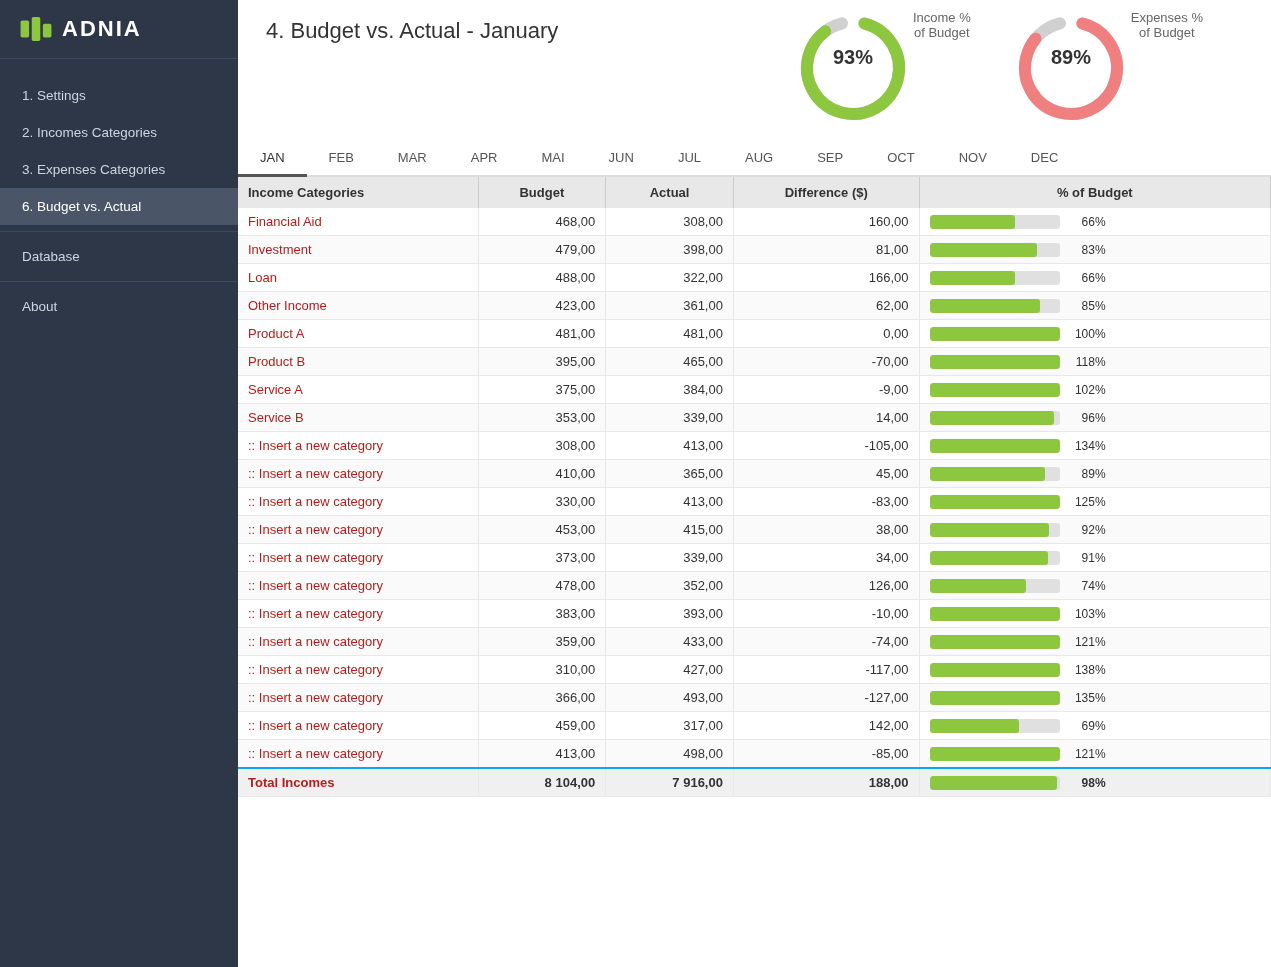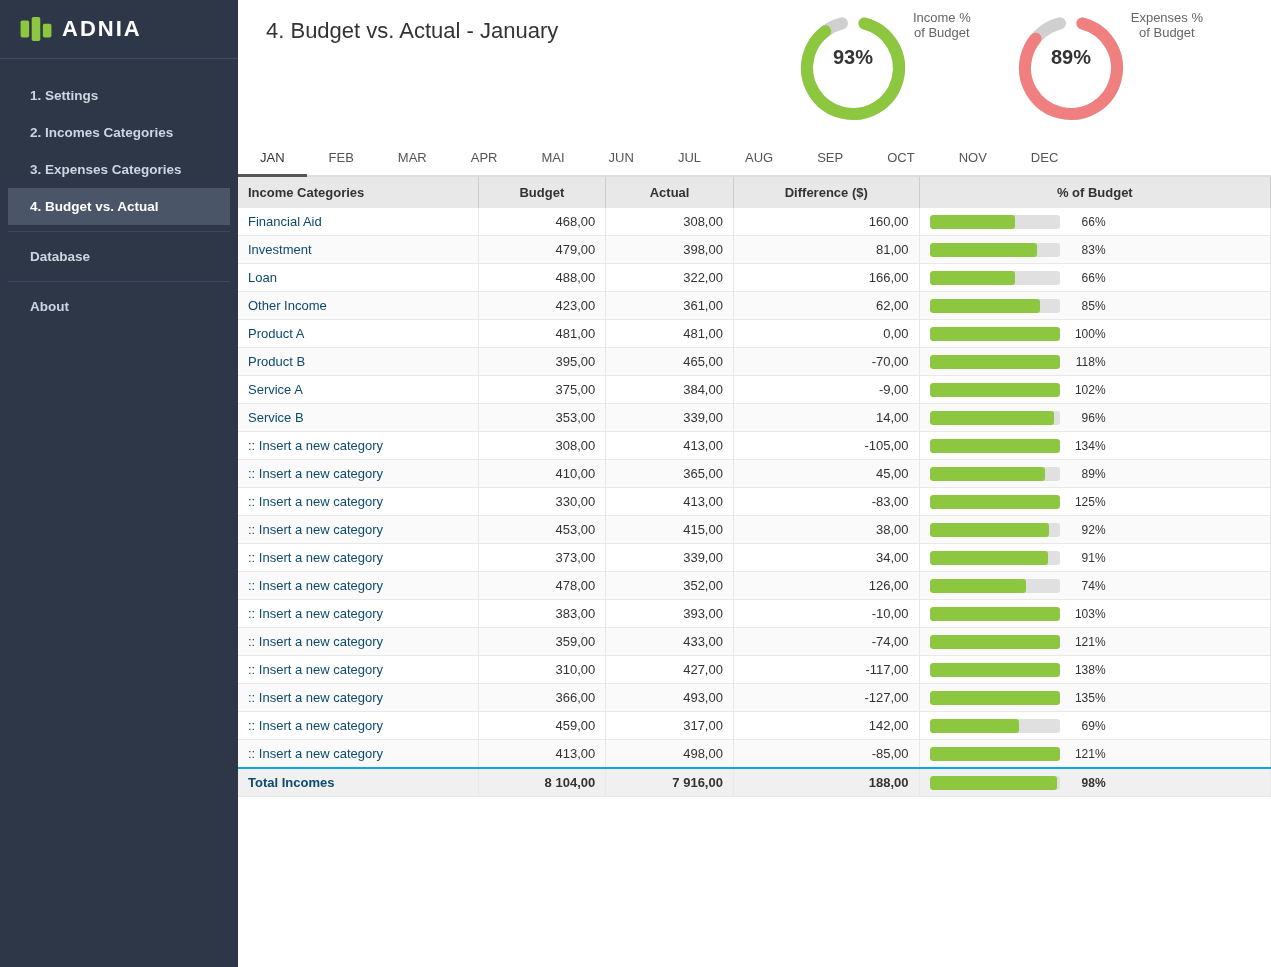--- a/index.html
+++ b/index.html
@@ -25,23 +25,22 @@
     #sidebar-logo-icon {
       width: 32px; height: 24px;
     }
     #sidebar-logo-text {
       font-size: 22px;
       font-weight: 700;
       letter-spacing: 2px;
       color: #fff;
     }
     .sidebar-nav {
-      padding: 18px 8px;
+      padding: 18px 0;
       flex: 1;
-      font-weight: bold;
     }
     .sidebar-item {
       padding: 11px 22px;
       cursor: pointer;
       color: #cdd5e0;
       font-size: 13.5px;
       transition: background 0.15s;
     }
     .sidebar-item.active {
       background: #4a5568;
@@ -145,21 +144,21 @@
       width: 240px;
       min-width: 200px;
     }
     tbody tr td {
       padding: 6px 10px;
       border-bottom: 1px solid #e8e8e8;
       border-right: 1px solid #e8e8e8;
       color: #333;
     }
     tbody tr td:first-child {
-      color: #0c4a6e;
+      color: #b91c1c;
       text-align: left;
       margin-left: 31px;
     }
     tbody tr td.num {
       text-align: right;
     }
     tbody tr.total-row td {
       font-weight: 700;
       background: #f0f0f0;
       border-top: 2px solid #0ea5e9;
@@ -203,21 +202,21 @@
       <rect x="13" y="0" width="10" height="28" rx="2" fill="#8dc63f"></rect>
       <rect x="26" y="8" width="10" height="16" rx="2" fill="#8dc63f"></rect>
     </svg>
     <span id="sidebar-logo-text">ADNIA</span>
   </div>
   <nav class="sidebar-nav">
 
   <div class="sidebar-item">1. Settings</div>
       <div class="sidebar-item">2. Incomes Categories</div>
       <div class="sidebar-item">3. Expenses Categories</div>
-      <div class="sidebar-item active">4. Budget vs. Actual</div>
+      <div class="sidebar-item active">6. Budget vs. Actual</div>
       <div class="sidebar-divider"></div>
       <div class="sidebar-item">Database</div>
       <div class="sidebar-divider"></div>
       <div class="sidebar-item">About</div>
     </nav>
 </div>
 
 <div id="main">
   <div id="main-header">
     <h1 id="page-title">4. Budget vs. Actual - January</h1>

